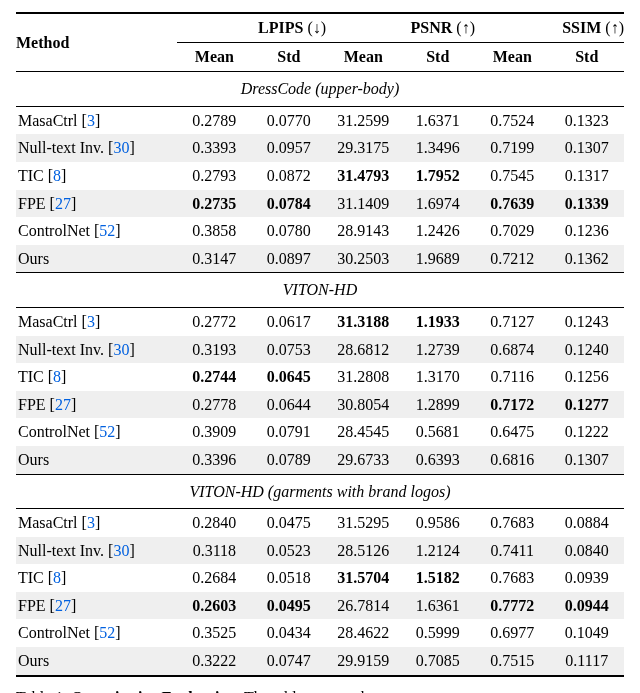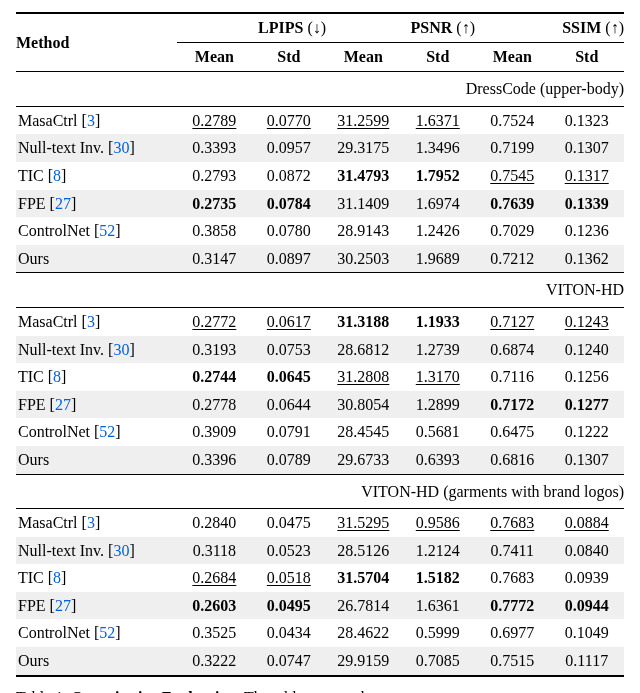--- a/index.html
+++ b/index.html
@@ -28,35 +28,36 @@
   }
   .sub-row th {
     font-weight: bold;
     text-align: center;
     padding-bottom: 4px;
   }
   .top-rule { border-top: 2px solid #000; }
   .mid-rule { border-top: 1px solid #000; }
   .cmid { border-bottom: 1px solid #000; }
   .section td {
-    text-align: right;
+    text-align: center;
+    font-style: italic;
     padding: 6px 0;
   }
   td.method {
     text-align: left;
     white-space: nowrap;
     padding-left: 2px;
   }
   td.num {
     text-align: center;
     font-variant-numeric: tabular-nums;
   }
   .cite { color: #0060df; }
   .bold { font-weight: bold; }
-  .uline { text-decoration: underline; text-underline-offset: 2px; margin-top: 18px; }
+  .uline { text-underline-offset: 2px; margin-top: 18px; }
   tr.shade td { background: #efefef; }
   .arrow { font-weight: normal; }
   .caption {
     margin-top: 12px;
     font-size: 16px;
   }
 </style>
 </head>
 <body>
 

